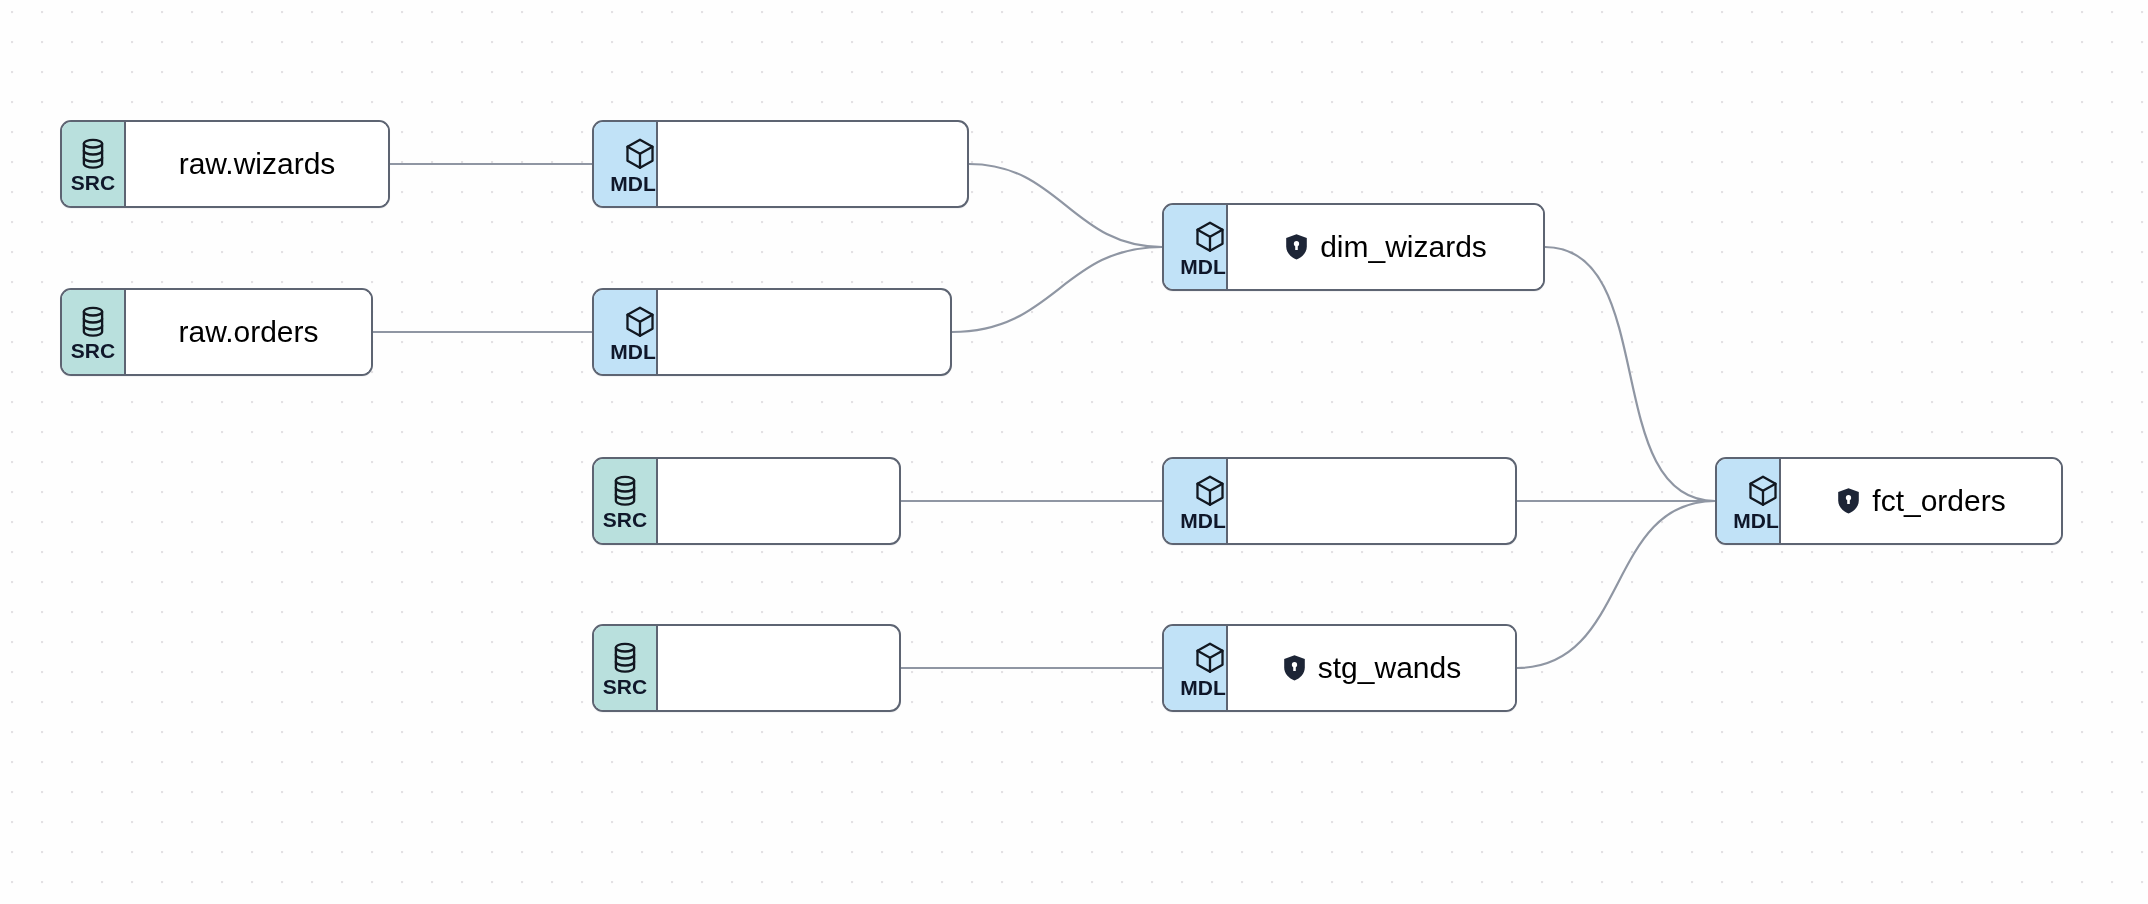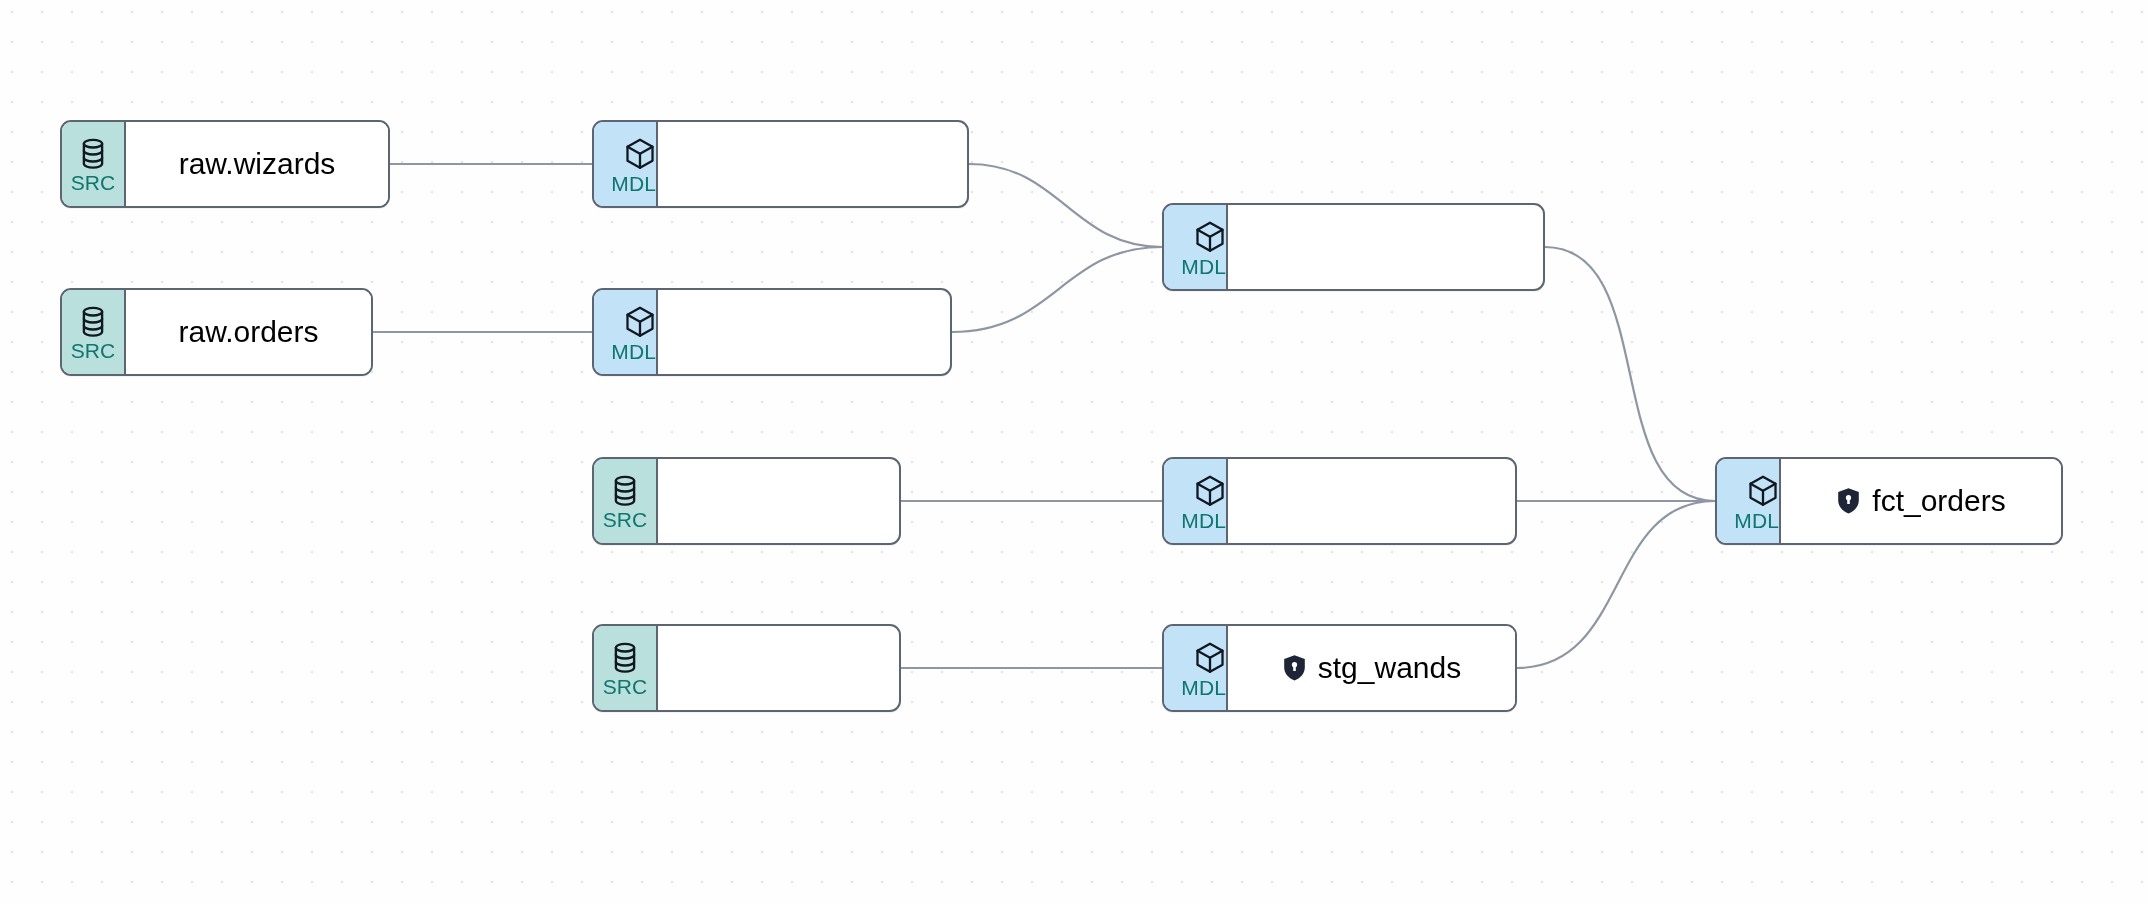--- a/index.html
+++ b/index.html
@@ -74,22 +74,22 @@
   .badge-icon {
     display: block;
     line-height: 0;
   }
 
   .badge-label {
     font-family: "Liberation Sans", sans-serif;
     font-size: 21px;
     line-height: 23px;
     letter-spacing: 0.1px;
-    color: #0f766e;
-    font-weight: 400;
+    color: #0f172a;
+    font-weight: 700;
   }
 
   .node-body {
     flex: 1 1 auto;
     display: flex;
     align-items: center;
     justify-content: center;
     gap: 11px;
     padding: 0 18px;
     background: #ffffff;
@@ -231,34 +231,42 @@
       </div>
       <div class="node mdl" style="left: 1162px; top: 203px; width: 383px; height: 88px;">
         <div class="node-badge">
           <span class="badge-icon"><svg width="32" height="34" viewBox="0 0 26 28" fill="none" stroke="#121821" stroke-width="1.9" stroke-linecap="round" stroke-linejoin="round">
               <path d="M13 2.2 L23.3 8 V19.6 L13 25.4 L2.7 19.6 V8 Z"></path>
               <path d="M2.7 8 L13 13.8 L23.3 8"></path>
               <path d="M13 13.8 V25.4"></path>
             </svg></span>
           <span class="badge-label">MDL</span>
         </div>
-      </div>
-      <div class="node mdl" style="left: 1715px; top: 457px; width: 348px; height: 88px;">
-        <div class="node-badge">
-          <span class="badge-icon"><svg width="32" height="34" viewBox="0 0 26 28" fill="none" stroke="#121821" stroke-width="1.9" stroke-linecap="round" stroke-linejoin="round">
-              <path d="M13 2.2 L23.3 8 V19.6 L13 25.4 L2.7 19.6 V8 Z"></path>
-              <path d="M2.7 8 L13 13.8 L23.3 8"></path>
-              <path d="M13 13.8 V25.4"></path>
-            </svg></span>
-          <span class="badge-label">MDL</span>
-        </div>
         <div class="node-body">
           <span class="shield-icon"><svg width="25" height="28" viewBox="0 0 22 25" fill="none">
               <path d="M11 1.2 L20.2 4.4 V12 c0 5.6-4.1 9.6-9.2 11.6 C5.9 21.6 1.8 17.6 1.8 12 V4.4 Z" fill="#1d2536"></path>
               <circle cx="11" cy="9.6" r="2.35" fill="#ffffff"></circle>
               <path d="M9.85 9.8 h2.3 v5.3 h-2.3 z" fill="#ffffff"></path>
             </svg></span>
+          <span class="node-label">dim_wizards</span>
+        </div>
+      </div>
+      <div class="node mdl" style="left: 1715px; top: 457px; width: 348px; height: 88px;">
+        <div class="node-badge">
+          <span class="badge-icon"><svg width="32" height="34" viewBox="0 0 26 28" fill="none" stroke="#121821" stroke-width="1.9" stroke-linecap="round" stroke-linejoin="round">
+              <path d="M13 2.2 L23.3 8 V19.6 L13 25.4 L2.7 19.6 V8 Z"></path>
+              <path d="M2.7 8 L13 13.8 L23.3 8"></path>
+              <path d="M13 13.8 V25.4"></path>
+            </svg></span>
+          <span class="badge-label">MDL</span>
+        </div>
+        <div class="node-body">
+          <span class="shield-icon"><svg width="25" height="28" viewBox="0 0 22 25" fill="none">
+              <path d="M11 1.2 L20.2 4.4 V12 c0 5.6-4.1 9.6-9.2 11.6 C5.9 21.6 1.8 17.6 1.8 12 V4.4 Z" fill="#1d2536"></path>
+              <circle cx="11" cy="9.6" r="2.35" fill="#ffffff"></circle>
+              <path d="M9.85 9.8 h2.3 v5.3 h-2.3 z" fill="#ffffff"></path>
+            </svg></span>
           <span class="node-label">fct_orders</span>
         </div>
       </div>
     </div>
 
 </div>
 
 </body></html>

